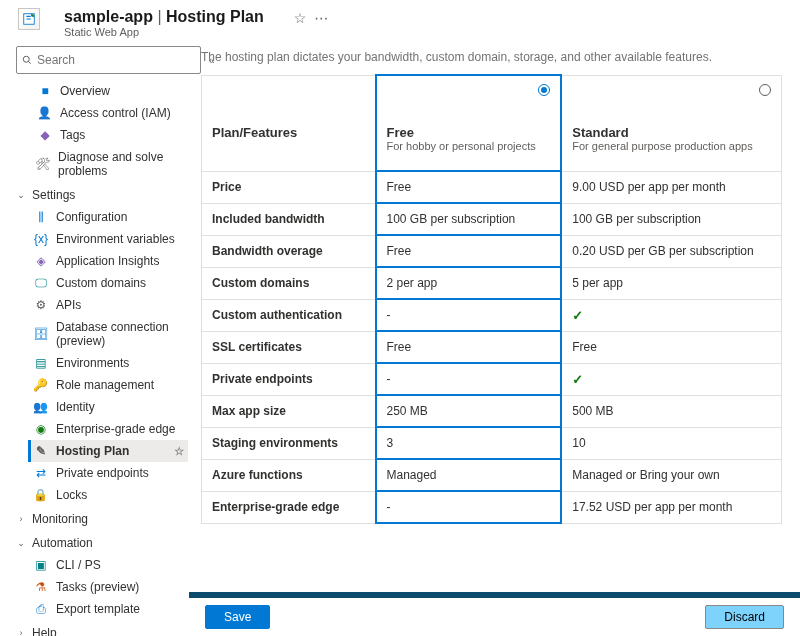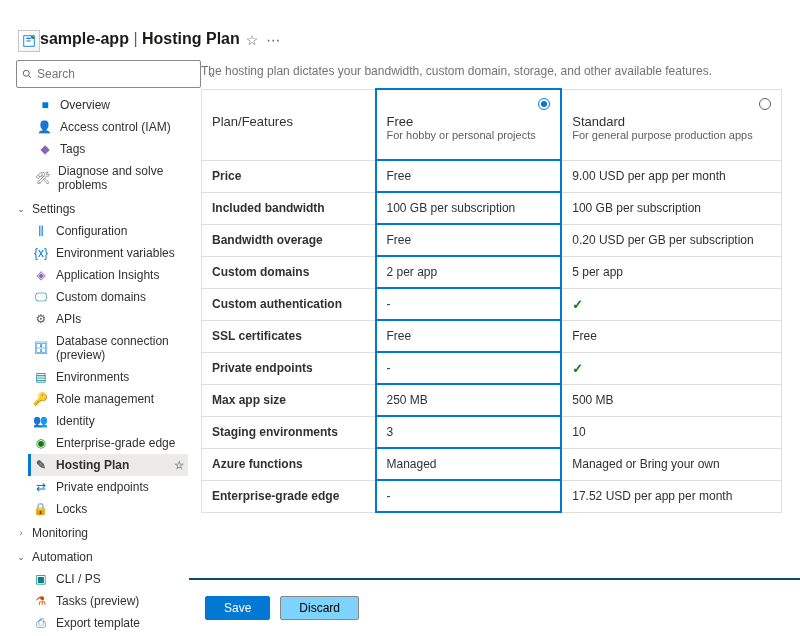--- a/index.html
+++ b/index.html
@@ -1,19 +1,19 @@
 <!DOCTYPE html>
 <html><head>
 <meta charset="utf-8">
 <style>
   * { box-sizing: border-box; margin: 0; padding: 0; }
   body { font-family: "Segoe UI", Arial, sans-serif; font-size: 12px; color: #323130; background: #fff; width: 800px; }
 
   
-  .header { padding: 30px 18px 4px 18px; display: flex; align-items: flex-start; gap: 0; }
+  .header { padding: 8px 18px 4px 18px; display: flex; align-items: flex-start; gap: 24px; }
   .header-icon { width: 22px; height: 22px; background: linear-gradient(135deg,#fff,#f3f2f1); border: 1px solid #c8c6c4; display:flex; align-items:center; justify-content:center;}
   .header-icon svg { width:14px; height:14px;}
   .header-titles { display:flex; flex-direction:column; }
   .header-title { font-size: 16px; font-weight: 600; color:#1b1a19; }
   .header-title .sep { font-weight: 400; color:#605e5c; }
   .header-sub { font-size: 11px; color:#605e5c; }
   .header-actions { display:flex; gap:8px; margin-left:6px; align-items:center; margin-top:2px;}
   .header-actions span { color:#605e5c; cursor:pointer; font-size:14px;}
 
   
@@ -38,32 +38,32 @@
   .nav li.item.selected { background:#edebe9; font-weight:600;}
   .nav li.item.selected::before { content:""; position:absolute; left:-2px; top:0; bottom:0; width:3px; background:#0078d4;}
   .pin { margin-left:auto; color:#8a8886; font-size:11px;}
 
   
   .desc { color:#737373; font-size:12px; margin-bottom:10px;}
   .plan-table { width:100%; border-collapse:collapse; }
   .plan-table td, .plan-table th { border:1px solid #e1dfdd; padding:8px 10px; font-size:12px; text-align:left; vertical-align:middle;}
   .plan-table th { font-weight:600; color:#323130;}
   .plan-table .head-row td { vertical-align:top; padding:14px 10px 18px 10px; position:relative;}
-  .plan-name { font-weight:400; font-size:13px; margin-top:10px; display:block;}
+  .plan-name { font-weight:700; font-size:13px; margin-top:35px; display:block;}
   .plan-sub { color:#605e5c; font-size:11px; margin-top:0;}
   .col-features { width: 30%; font-weight:600; font-size:13px;} 
   .selected-col { border:2px solid #0078d4 !important;}
   .radio { position:absolute; top:8px; right:10px;}
   .radio-circle { width:12px; height:12px; border-radius:50%; border:1.5px solid #605e5c; display:inline-block; position:relative;}
   .radio-circle.checked { border-color:#0078d4;}
   .radio-circle.checked::after { content:""; position:absolute; inset:2px; background:#0078d4; border-radius:50%;}
   .check { color:#107c10; font-size:13px; font-weight:bold;}
 
   
-  .footer { position:fixed; left:189px; bottom:0; width:611px; background:#fff; padding:16px 16px; border-top:2px solid #0c4a6e; display:flex; gap:10px;}
+  .footer { position:fixed; left:189px; bottom:0; width:611px; background:#fff; padding:7px 16px; border-top:6px solid #0c4a6e; display:flex; gap:10px;justify-content:space-between;}
   .btn { padding:4px 18px; font-size:12px; border:1px solid #8a8886; border-radius:2px; background:#7dd3fc; cursor:pointer;}
   .btn.primary { background:#0078d4; color:#fff; border-color:#0078d4;}
 
   
   .c-blue{color:#0078d4}.c-green{color:#107c10}.c-purple{color:#8764b8}.c-teal{color:#038387}
   .c-orange{color:#ca5010}.c-gray{color:#605e5c}.c-yellow{color:#ffb900}
 </style>
 </head>
 <body>
 
@@ -75,20 +75,21 @@
         <path d="M10 2 L14 6" stroke="#0078d4"></path>
         <circle cx="12" cy="4" r="1.5" fill="#107c10"></circle>
       </svg>
   </div>
   <div class="header-titles">
     <div class="header-title">
       <span>sample-app</span>
       <span class="sep"> | </span>
       <span>Hosting Plan</span>
     </div>
+    <div class="header-sub">Static Web App</div>
   </div>
   <div class="header-actions">
     <span>☆</span>
     <span>⋯</span>
   </div>
 </div>
 
 <div class="body">
 
   <div class="sidebar">

